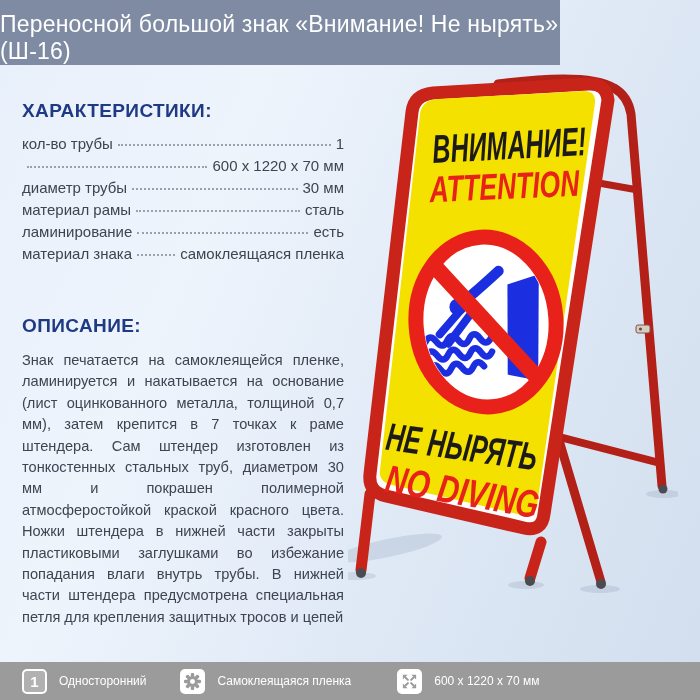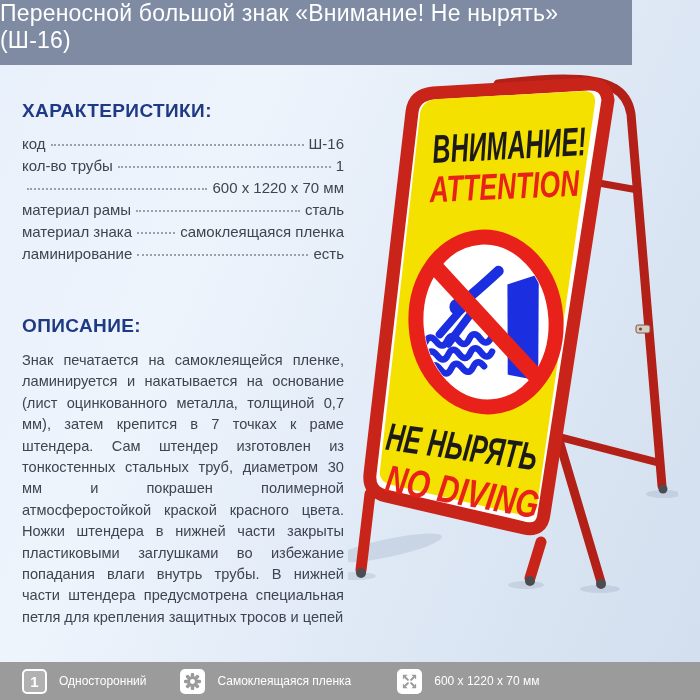--- a/index.html
+++ b/index.html
@@ -1,22 +1,22 @@
 <!DOCTYPE html>
 <html><head>
 <meta charset="utf-8">
 <style>
   html,body{margin:0;padding:0;}
   body{width:700px;height:700px;font-family:"Liberation Sans","DejaVu Sans",sans-serif;}
   #app{position:relative;width:700px;height:700px;overflow:hidden;
        background:linear-gradient(113deg,#e8f0fb 0%,#eef4fc 30%,#dfe9f6 62%,#d2deee 100%);}
 
   
-  .header{position:absolute;top:0;left:0;width:632px;height:65px;background:#7e8ba3;
-          display:flex;align-items:flex-start;justify-content:center;}
+  .header{position:absolute;top:0;left:0;width:560px;height:65px;background:#7e8ba3;
+          display:flex;align-items:flex-end;justify-content:center;}
   .header .title{color:#ffffff;font-size:23px;font-weight:500;letter-spacing:.2px;}
 
   
   .left-col{position:absolute;left:22px;top:100px;width:322px;}
   .sec-heading{color:#1f3a85;font-size:19px;font-weight:bold;letter-spacing:.4px;margin:0 0 13px 0;}
   .spec-row{display:flex;align-items:baseline;height:22px;font-size:15px;color:#3e4450;font-weight:500;}
   .spec-label{white-space:nowrap;}
   .spec-dots{flex:1;border-bottom:2px dotted #98a1af;margin:0 5px;transform:translateY(-3px);}
   .spec-value{white-space:nowrap;text-align:right;}
   .desc-heading{margin-top:48px;}
@@ -44,47 +44,47 @@
 
   <div class="header">
     <div class="title">Переносной большой знак «Внимание! Не нырять» (Ш-16)</div>
   </div>
 
   <div class="left-col">
     <h2 class="sec-heading">ХАРАКТЕРИСТИКИ:</h2>
 
     <div>
       <div class="spec-row">
-        <span class="spec-label">код</span>
-        <span class="spec-dots"></span>
-        <span class="spec-value">Ш-16</span>
-      </div>
-      <div class="spec-row">
         <span class="spec-label">кол-во трубы</span>
         <span class="spec-dots"></span>
         <span class="spec-value">1</span>
       </div>
       <div class="spec-row">
         <span class="spec-dots"></span>
         <span class="spec-value">600 х 1220 х 70 мм</span>
       </div>
       <div class="spec-row">
+        <span class="spec-label">диаметр трубы</span>
+        <span class="spec-dots"></span>
+        <span class="spec-value">30 мм</span>
+      </div>
+      <div class="spec-row">
         <span class="spec-label">материал рамы</span>
         <span class="spec-dots"></span>
         <span class="spec-value">сталь</span>
       </div>
       <div class="spec-row">
+        <span class="spec-label">ламинирование</span>
+        <span class="spec-dots"></span>
+        <span class="spec-value">есть</span>
+      </div>
+      <div class="spec-row">
         <span class="spec-label">материал знака</span>
         <span class="spec-dots"></span>
         <span class="spec-value">самоклеящаяся пленка</span>
-      </div>
-      <div class="spec-row">
-        <span class="spec-label">ламинирование</span>
-        <span class="spec-dots"></span>
-        <span class="spec-value">есть</span>
       </div>
     </div>
 
     <h2 class="sec-heading desc-heading">ОПИСАНИЕ:</h2>
     <p class="desc-text">Знак печатается на самоклеящейся пленке, ламинируется и накатывается на основание (лист оцинкованного металла, толщиной 0,7 мм), затем крепится в 7 точках к раме штендера. Сам штендер изготовлен из тонкостенных стальных труб, диаметром 30 мм и покрашен полимерной атмосферостойкой краской красного цвета. Ножки штендера в нижней части закрыты пластиковыми заглушками во избежание попадания влаги внутрь трубы. В нижней части штендера предусмотрена специальная петля для крепления защитных тросов и цепей</p>
   </div>
 
   <svg class="photo" viewBox="0 0 330 600">
     <defs>
       <clipPath id="ringClip">

